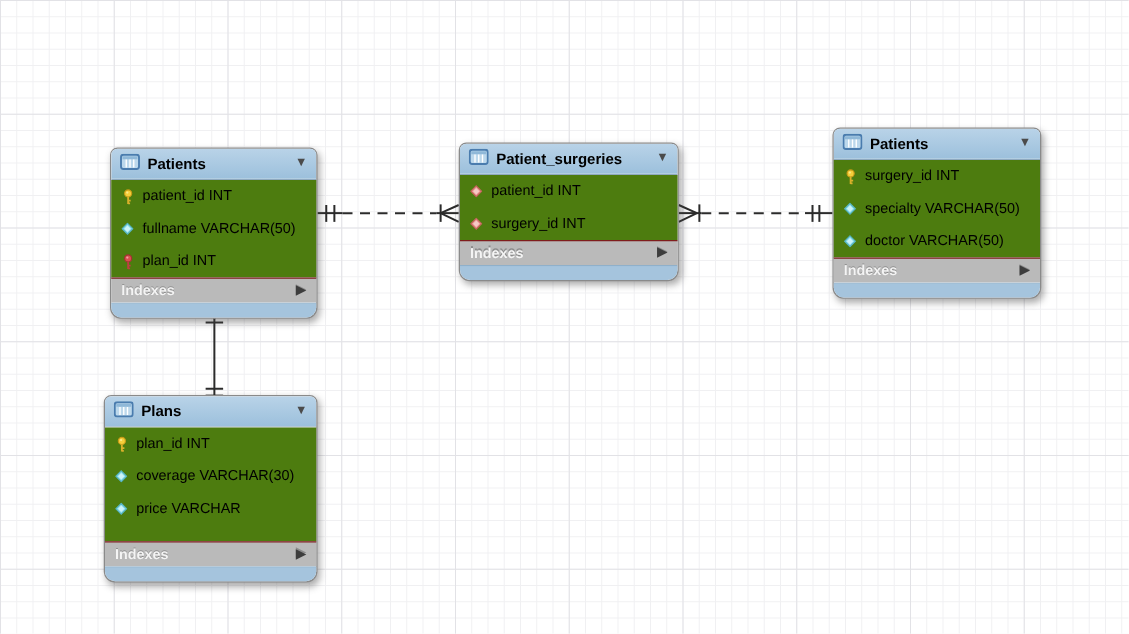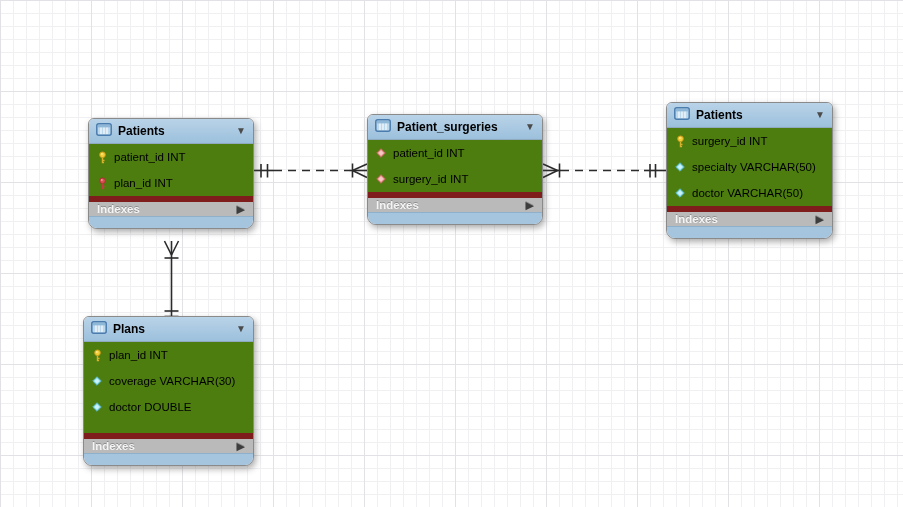--- a/index.html
+++ b/index.html
@@ -31,21 +31,21 @@
   }
   .t-title { flex:1; white-space:nowrap; }
   .t-collapse { color:#4b4b4b; font-size:10px; line-height:1; }
   .t-body { background:#4d7c0f; }
   .t-body.gap-bottom { padding-bottom:13px; }
   .t-row { display:flex; align-items:center; gap:6px; height:26px; padding:0 8px 0 7px;
     font-size:11.5px; color:#000; white-space:nowrap; }
   .t-row .ic { display:inline-flex; width:12px; justify-content:center; }
   .t-indexes {
     display:flex; align-items:center; justify-content:space-between;
-    height:20px; padding:0 8px; background:#bababa; border-top:6px solid #7f1d1d;
+    height:20px; padding:0 8px; background:#bababa; border-top:1px solid #7f1d1d;
     color:#f4f4f4; font-weight:bold; font-size:11.5px;
     text-shadow:0 -1px 0 rgba(0,0,0,.25);
   }
   .idx-arrow { color:#3d3d3d; font-size:11px; line-height:1; }
   .t-footer { height:12px; background:#a5c4dd; border-top:1px solid #8fb0ca;
     border-radius:0 0 8px 8px; }
 </style>
 </head>
 <body>
 
@@ -100,20 +100,29 @@
             <svg viewBox="0 0 12 14" width="11" height="13">
               <circle cx="6" cy="4" r="3.1" fill="#f5cf3a" stroke="#c79a18"></circle>
               <circle cx="5.3" cy="3.2" r="1" fill="#fbe98c"></circle>
               <path d="M6 7 V13.2 M6 10.2 H8.2 M6 12.6 H7.7" stroke="#d9b02a" stroke-width="1.6" fill="none"></path>
             </svg>
           </span>
         <span>patient_id INT</span>
       </div>
       <div class="t-row">
         <span class="ic">
+            <svg viewBox="0 0 11 11" width="10" height="10">
+              <polygon points="5.5,0.8 10.2,5.5 5.5,10.2 0.8,5.5" fill="#8fdde8" stroke="#55b4c4"></polygon>
+              <polygon points="5.5,2.7 8.3,5.5 5.5,8.3 2.7,5.5" fill="#cdf3f8"></polygon>
+            </svg>
+          </span>
+        <span>fullname VARCHAR(50)</span>
+      </div>
+      <div class="t-row">
+        <span class="ic">
             <svg viewBox="0 0 12 14" width="11" height="13">
               <circle cx="6" cy="4" r="3.1" fill="#d95050" stroke="#a23131"></circle>
               <circle cx="5.3" cy="3.2" r="1" fill="#f0a0a0"></circle>
               <path d="M6 7 V13.2 M6 10.2 H8.2 M6 12.6 H7.7" stroke="#bc4040" stroke-width="1.6" fill="none"></path>
             </svg>
           </span>
         <span>plan_id INT</span>
       </div>
     </div>
     <div class="t-indexes">
@@ -243,21 +252,21 @@
           </span>
         <span>coverage VARCHAR(30)</span>
       </div>
       <div class="t-row">
         <span class="ic">
             <svg viewBox="0 0 11 11" width="10" height="10">
               <polygon points="5.5,0.8 10.2,5.5 5.5,10.2 0.8,5.5" fill="#8fdde8" stroke="#55b4c4"></polygon>
               <polygon points="5.5,2.7 8.3,5.5 5.5,8.3 2.7,5.5" fill="#cdf3f8"></polygon>
             </svg>
           </span>
-        <span>doctor DOUBLE</span>
+        <span>price VARCHAR</span>
       </div>
     </div>
     <div class="t-indexes">
       <span>Indexes</span>
       <span class="idx-arrow">▶</span>
     </div>
     <div class="t-footer"></div>
   </div>
 
 </div>

